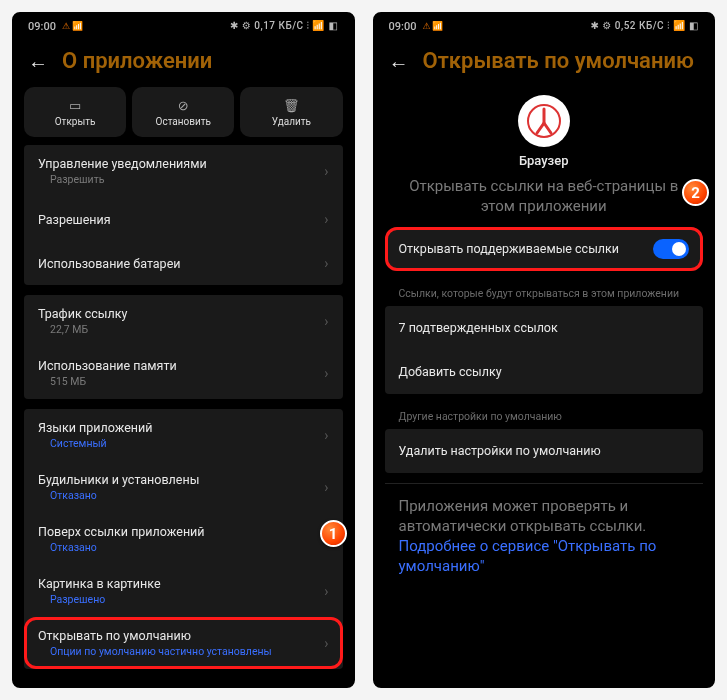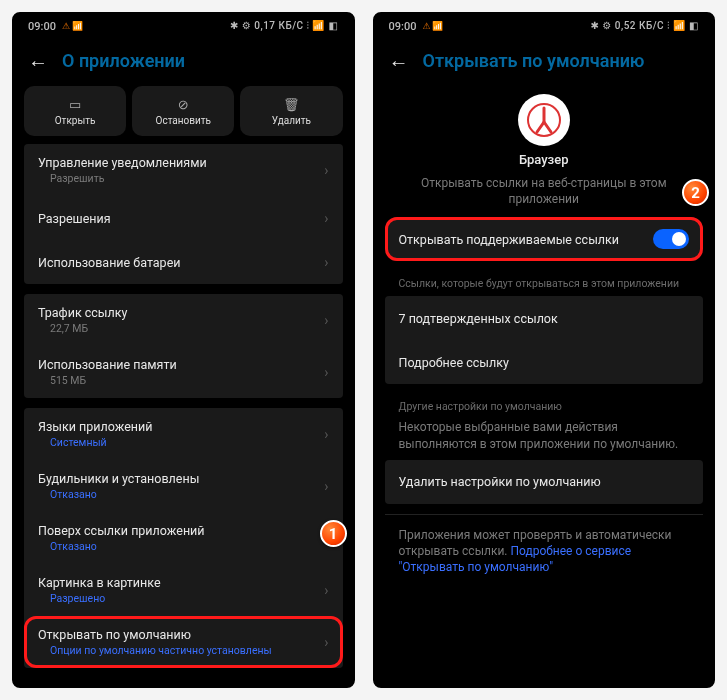--- a/index.html
+++ b/index.html
@@ -35,21 +35,21 @@
     color: #bbb;
   }
   .status-icons { display: flex; gap: 4px; align-items: center; font-size: 10px; letter-spacing: 0.5px; }
   .header {
     display: flex;
     align-items: center;
     padding: 10px 14px 14px;
     gap: 14px;
   }
   .back-arrow { font-size: 20px; color: #e8e8e8; cursor: pointer; }
-  .header-title { font-size: 18px; font-weight: 600; color:#0369a1; }
+  .header-title { font-size: 22px; font-weight: 600; color:#a16207; }
   .scroll { flex: 1; overflow-y: hidden; padding: 0 10px 10px; }
   .action-row { display: flex; gap: 6px; margin-bottom: 8px; }
   .action-btn {
     flex: 1;
     background: #1a1a1a;
     border-radius: 10px;
     height: 50px;
     display: flex;
     flex-direction: column;
     align-items: center;
@@ -110,21 +110,21 @@
   .app-icon {
     width: 52px; height: 52px; border-radius: 50%;
     background: #fff;
     margin: 8px auto 6px;
     position: relative;
     display:flex; align-items:center; justify-content:center;
   }
   .app-icon svg { width: 36px; height: 36px; }
   .center { text-align: center; }
   .app-name { font-size: 13px; font-weight: 500; margin-bottom: 8px; }
-  .desc { font-size: 12px; color: #7a7a7a; padding: 0 20px 10px; line-height: 1.35; }
+  .desc { font-size: 15px; color: #7a7a7a; padding: 0 20px 10px; line-height: 1.35; }
   .desc a { color:#3a6fff; text-decoration:none; }
   .divider { height:1px; background:#222; margin: 6px 0; }
 </style>
 </head>
 <body>
 
 <div class="phone">
   <div class="statusbar">
     <div style="display:flex;gap:6px;align-items:center">
       <span>09:00</span>
@@ -266,26 +266,25 @@
         <div class="toggle"></div>
       </div>
     </div>
 
     <div class="section-caption">Ссылки, которые будут открываться в этом приложении</div>
     <div class="card">
       <div class="row">
         <span class="label">7 подтвержденных ссылок</span>
       </div>
       <div class="row">
-        <span class="label">Подробнее ссылку</span>
+        <span class="label">Добавить ссылку</span>
       </div>
     </div>
 
     <div class="section-caption">Другие настройки по умолчанию</div>
-    <div class="desc" style="text-align:left;padding:0 14px 8px">Некоторые выбранные вами действия выполняются в этом приложении по умолчанию.</div>
 
     <div class="card">
       <div class="row">
         <span class="label">Удалить настройки по умолчанию</span>
       </div>
     </div>
 
     <div class="divider"></div>
     <div class="desc" style="text-align:left;padding:6px 14px">
       <span>Приложения может проверять и автоматически открывать ссылки.</span>

